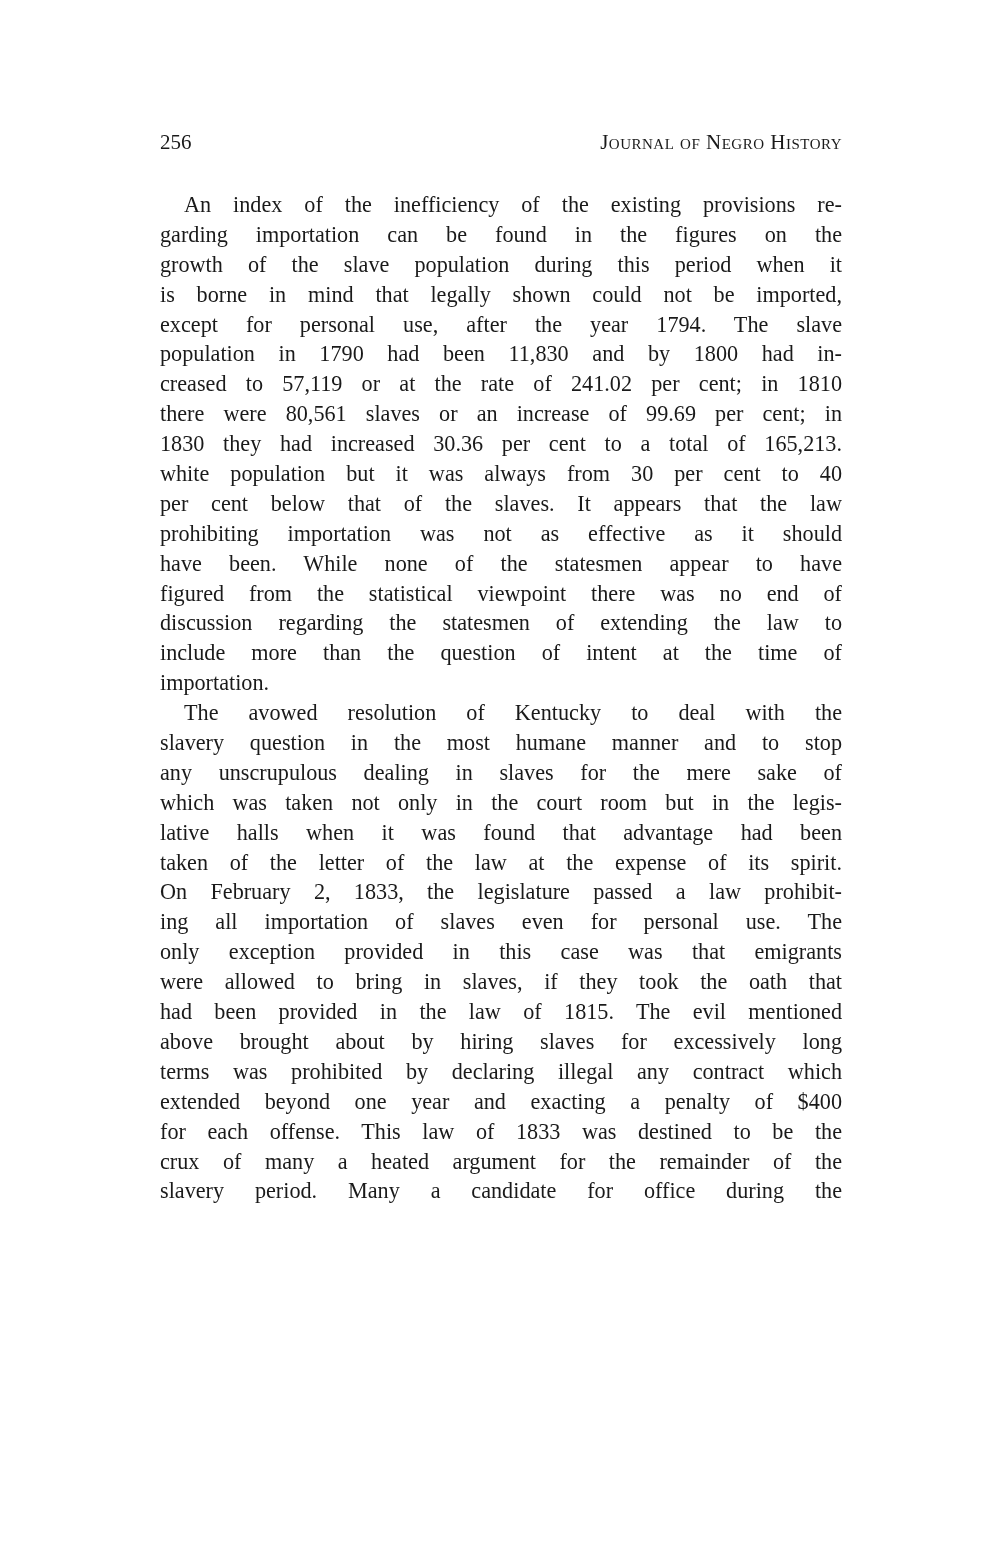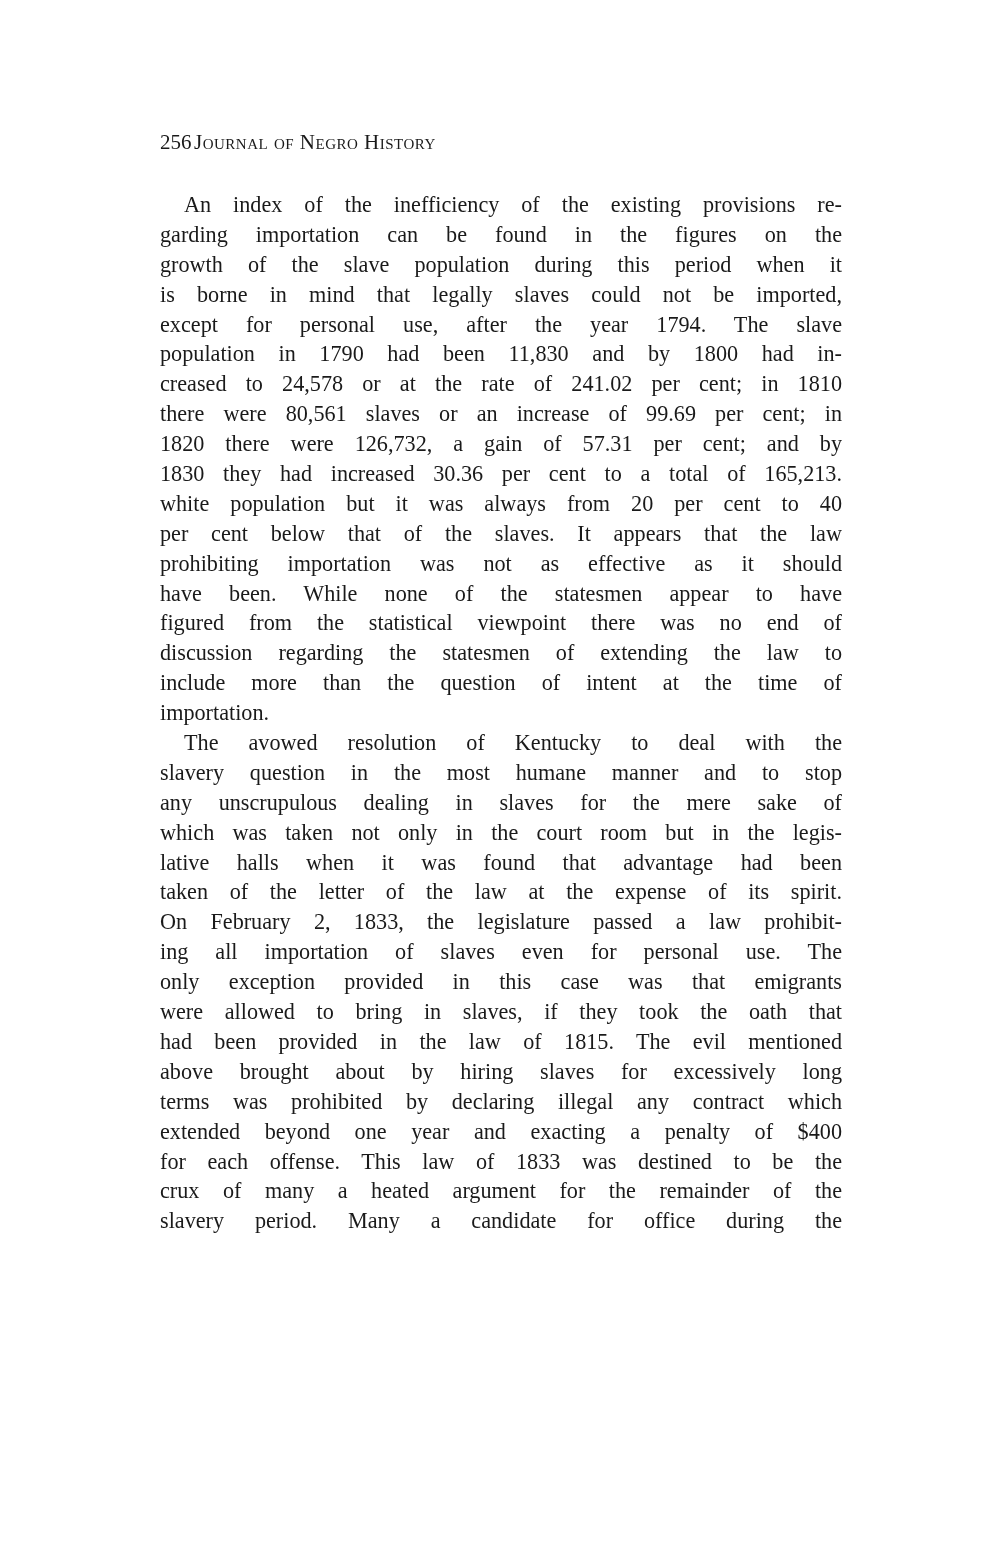--- a/index.html
+++ b/index.html
@@ -30,21 +30,21 @@
     .page-number {
       position: absolute;
       left: 0;
       top: 0;
     }
     .journal-title {
       position: absolute;
       left: 16px;
       right: 0;
       top: 0;
-      text-align: left;
+      text-align: right;
       font-variant: small-caps;
       letter-spacing: 0.5px;
       padding-left: 18px;
     }
     .body-text {
       margin-top: 30px;
       font-size: 22.2px;
       line-height: 29.9px;
     }
     .line {
@@ -68,28 +68,27 @@
   <div class="running-head">
     <span class="page-number">256</span>
     <span class="journal-title">Journal of Negro History</span>
   </div>
 
   <div class="body-text">
     <div class="paragraph">
       <span class="line indent">An index of the inefficiency of the existing provisions re-</span>
       <span class="line">garding importation can be found in the figures on the</span>
       <span class="line">growth of the slave population during this period when it</span>
-      <span class="line">is borne in mind that legally slaves could not be imported,</span>
+      <span class="line">is borne in mind that legally shown could not be imported,</span>
       <span class="line">except for personal use, after the year 1794.  The slave</span>
       <span class="line">population in 1790 had been 11,830 and by 1800 had in-</span>
-      <span class="line">creased to 24,578 or at the rate of 241.02 per cent; in 1810</span>
+      <span class="line">creased to 57,119 or at the rate of 241.02 per cent; in 1810</span>
       <span class="line">there were 80,561 slaves or an increase of 99.69 per cent; in</span>
-      <span class="line">1820 there were 126,732, a gain of 57.31 per cent; and by</span>
       <span class="line">1830 they had increased 30.36 per cent to a total of 165,213.</span>
-      <span class="line">white population but it was always from 20 per cent to 40</span>
+      <span class="line">white population but it was always from 30 per cent to 40</span>
       <span class="line">per cent below that of the slaves.  It appears that the law</span>
       <span class="line">prohibiting importation was not as effective as it should</span>
       <span class="line">have been.  While none of the statesmen appear to have</span>
       <span class="line">figured from the statistical viewpoint there was no end of</span>
       <span class="line">discussion regarding the statesmen of extending the law to</span>
       <span class="line">include more than the question of intent at the time of</span>
       <span class="line last">importation.</span>
     </div>
     <div class="paragraph">
       <span class="line indent">The avowed resolution of Kentucky to deal with the</span>

